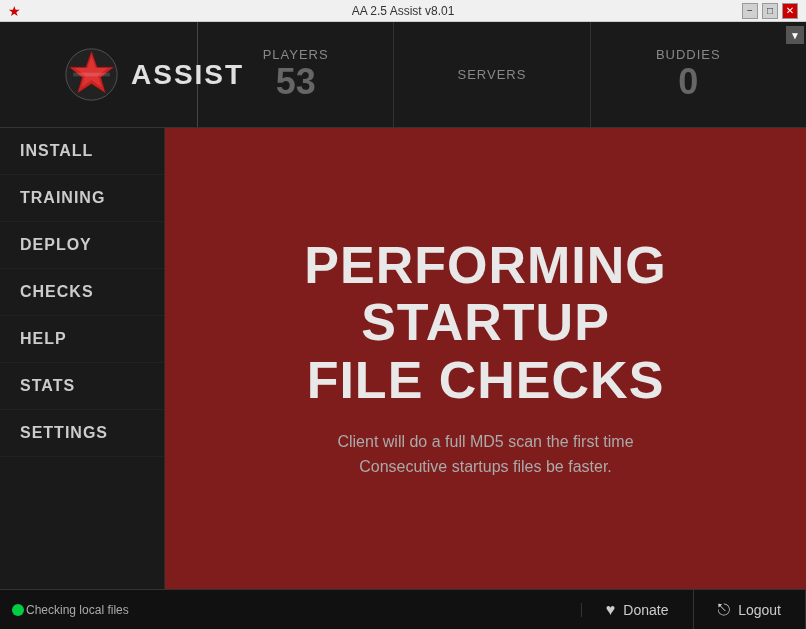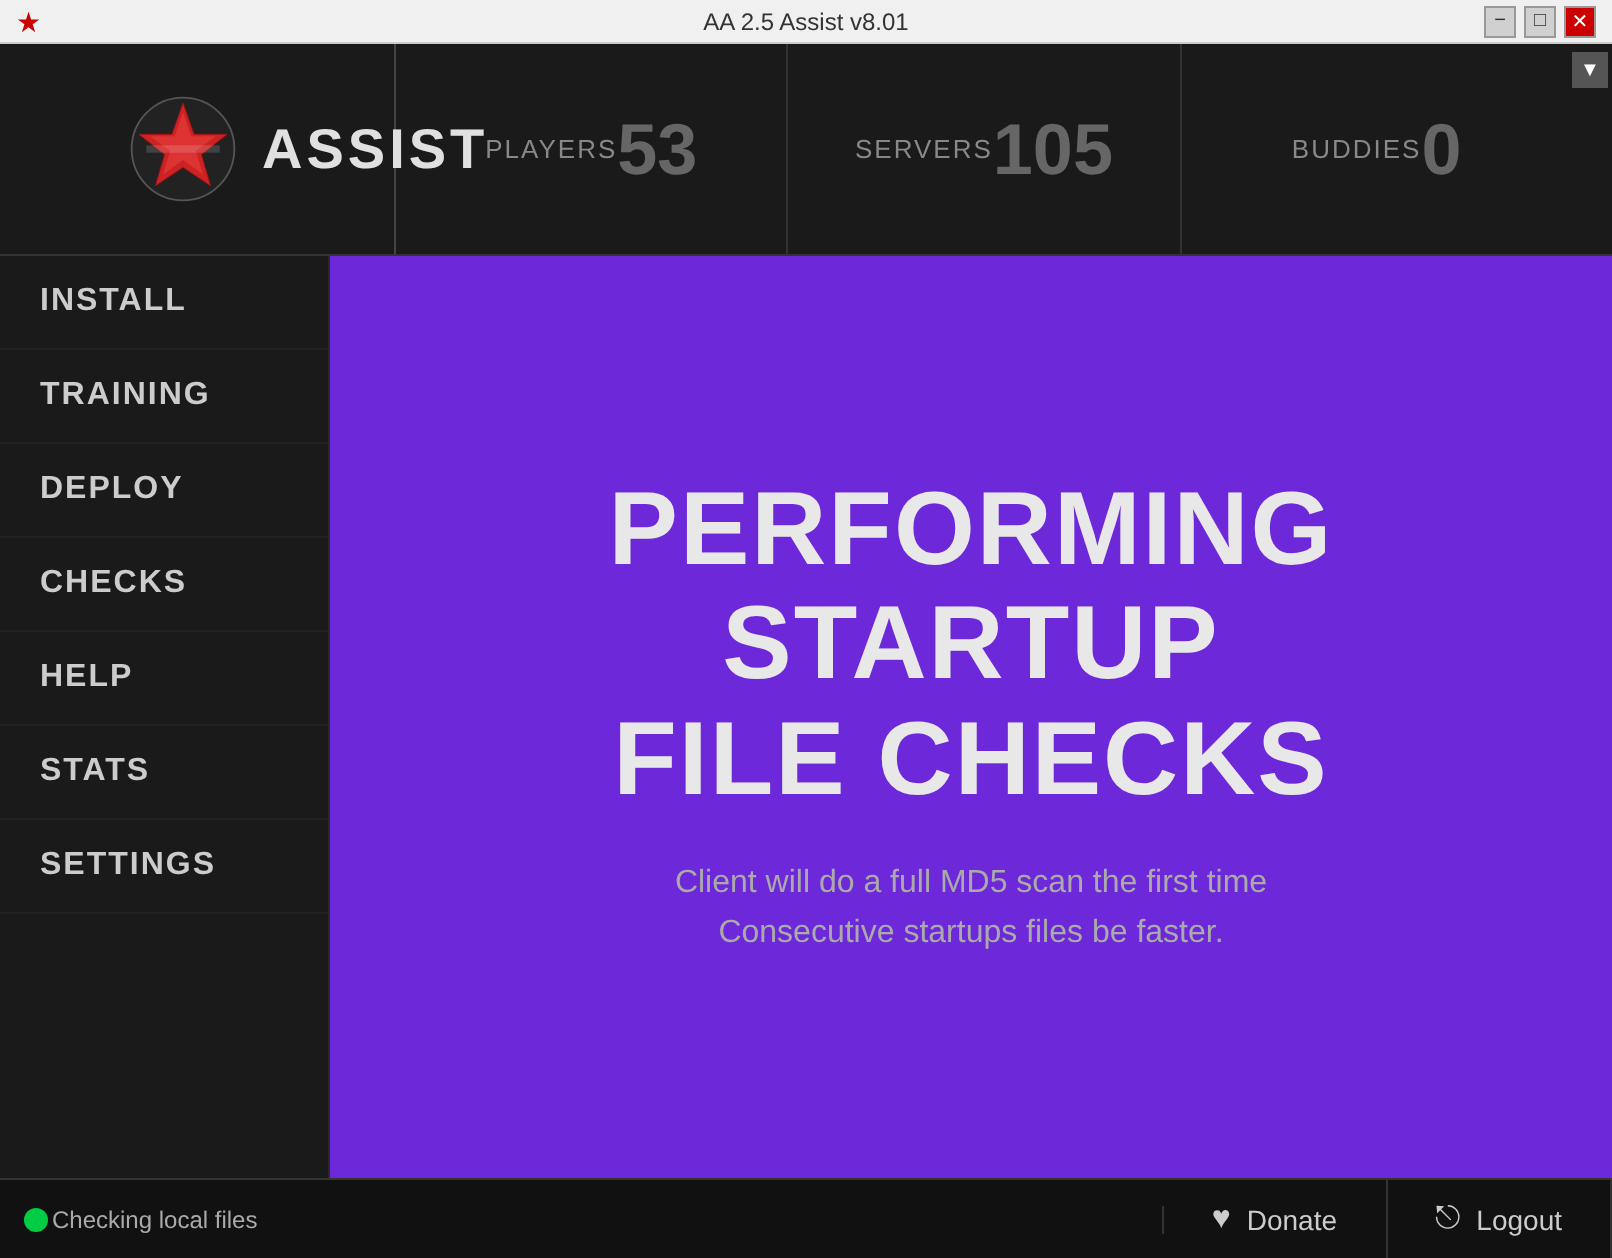--- a/index.html
+++ b/index.html
@@ -99,21 +99,21 @@
     }
 
     .stats-section {
       display: flex;
       flex: 1;
       height: 100%;
     }
     .stat-block {
       flex: 1;
       display: flex;
-      flex-direction: row;
+      flex-direction: column;
       align-items: center;
       justify-content: center;
       border-right: 1px solid #333;
     }
     .stat-label {
       font-size: 13px;
       color: #888;
       text-transform: uppercase;
       letter-spacing: 1px;
     }
@@ -164,21 +164,21 @@
       font-size: 16px;
       font-weight: bold;
       letter-spacing: 1px;
       cursor: pointer;
       border-bottom: 1px solid #222;
     }
 
     
     .content-area {
       flex: 1;
-      background: #6d28d9;
+      background: #7f1d1d;
       display: flex;
       flex-direction: column;
       align-items: center;
       justify-content: center;
       padding: 20px;
     }
     .startup-title {
       font-size: 52px;
       font-weight: bold;
       color: #e8e8e8;
@@ -272,21 +272,20 @@
     </div>
   </div>
 
   <div class="stats-section">
     <div class="stat-block">
       <span class="stat-label">Players</span>
       <span class="stat-value">53</span>
     </div>
     <div class="stat-block">
       <span class="stat-label">Servers</span>
-      <span class="stat-value">105</span>
     </div>
     <div class="stat-block stat-block-last">
       <span class="stat-label">Buddies</span>
       <span class="stat-value">0</span>
     </div>
     <div class="dropdown-arrow-container">
       <div class="dropdown-arrow">▼</div>
     </div>
   </div>
 </div>

